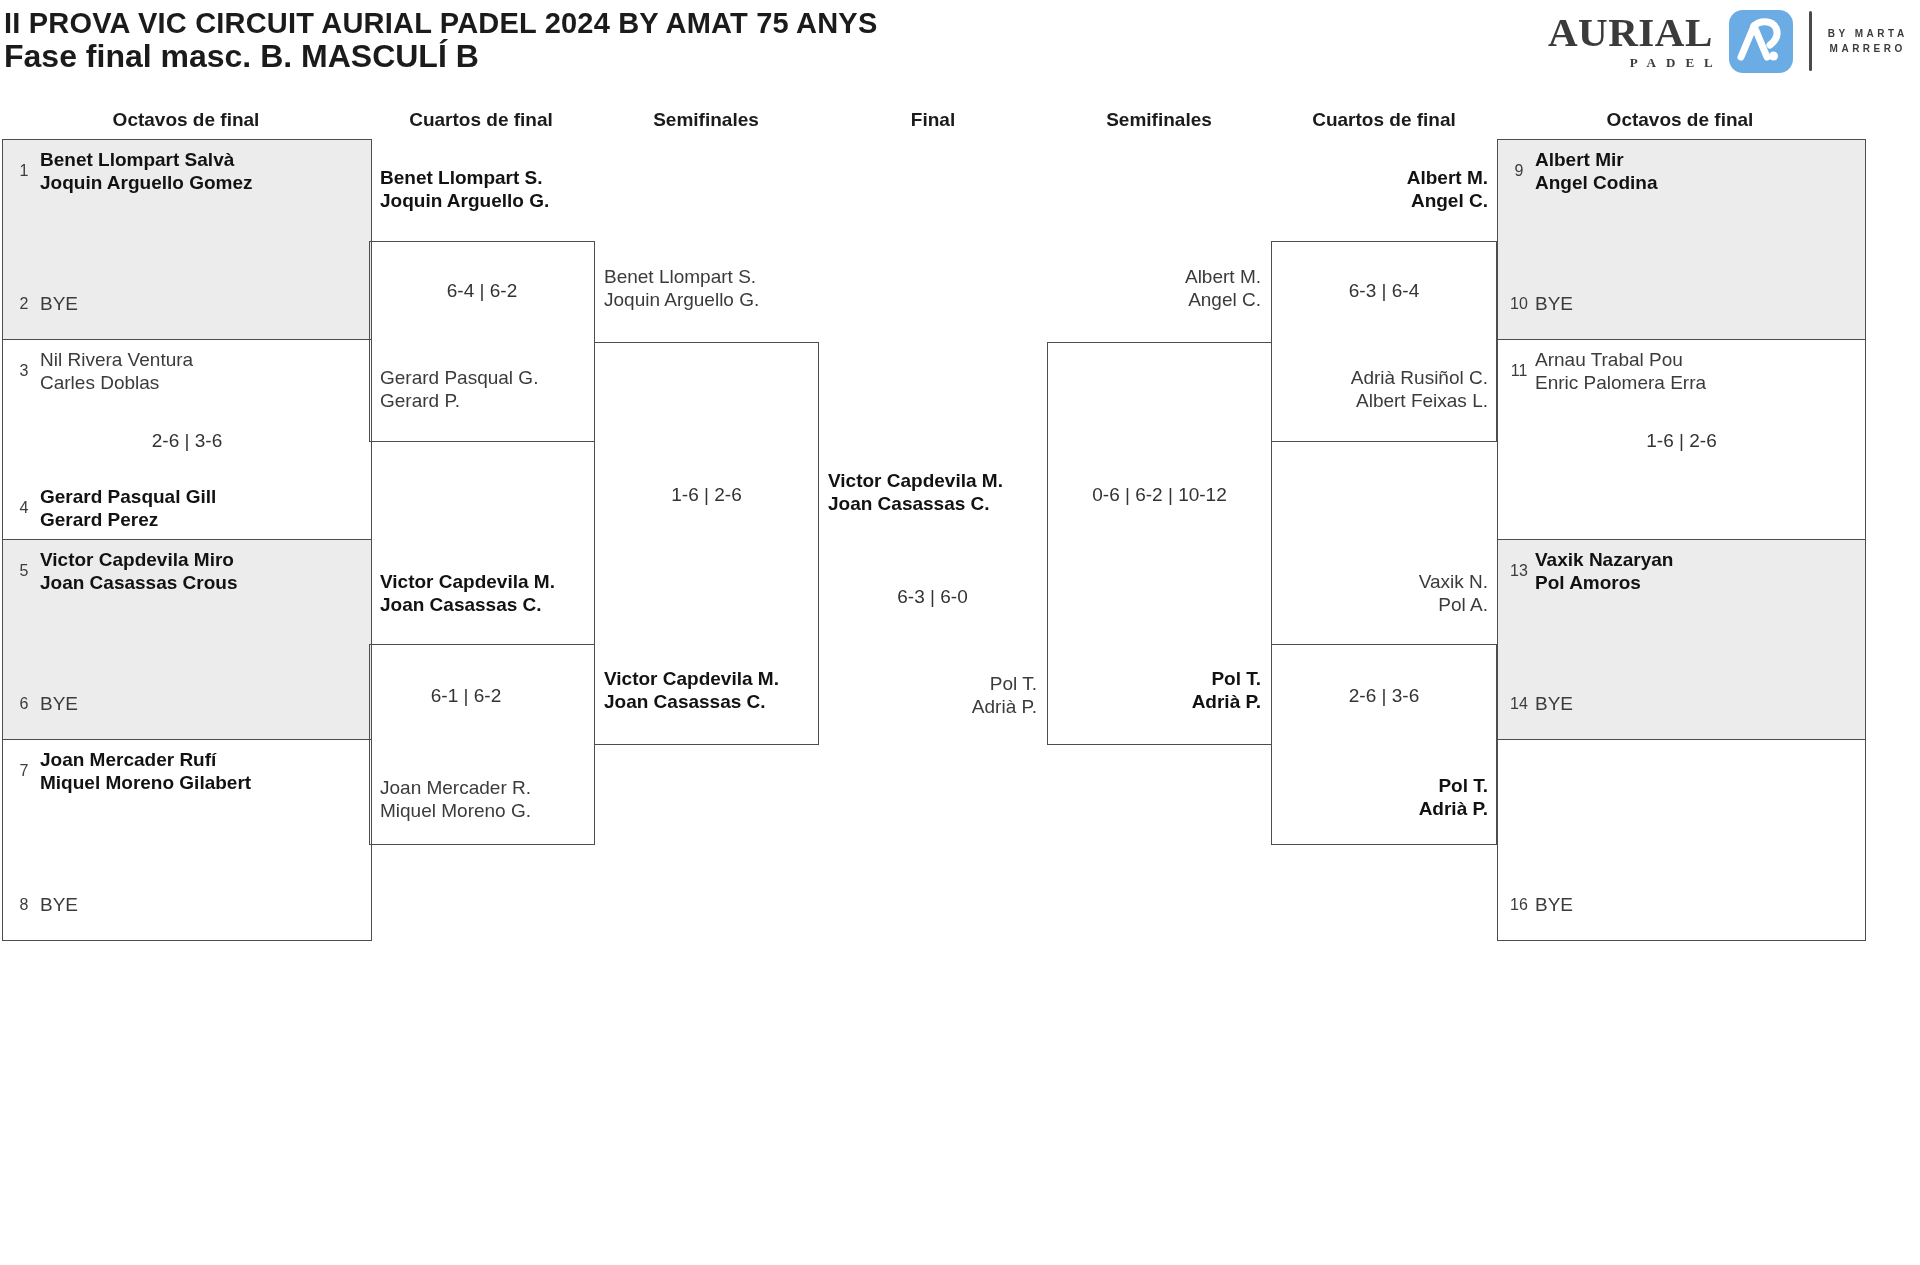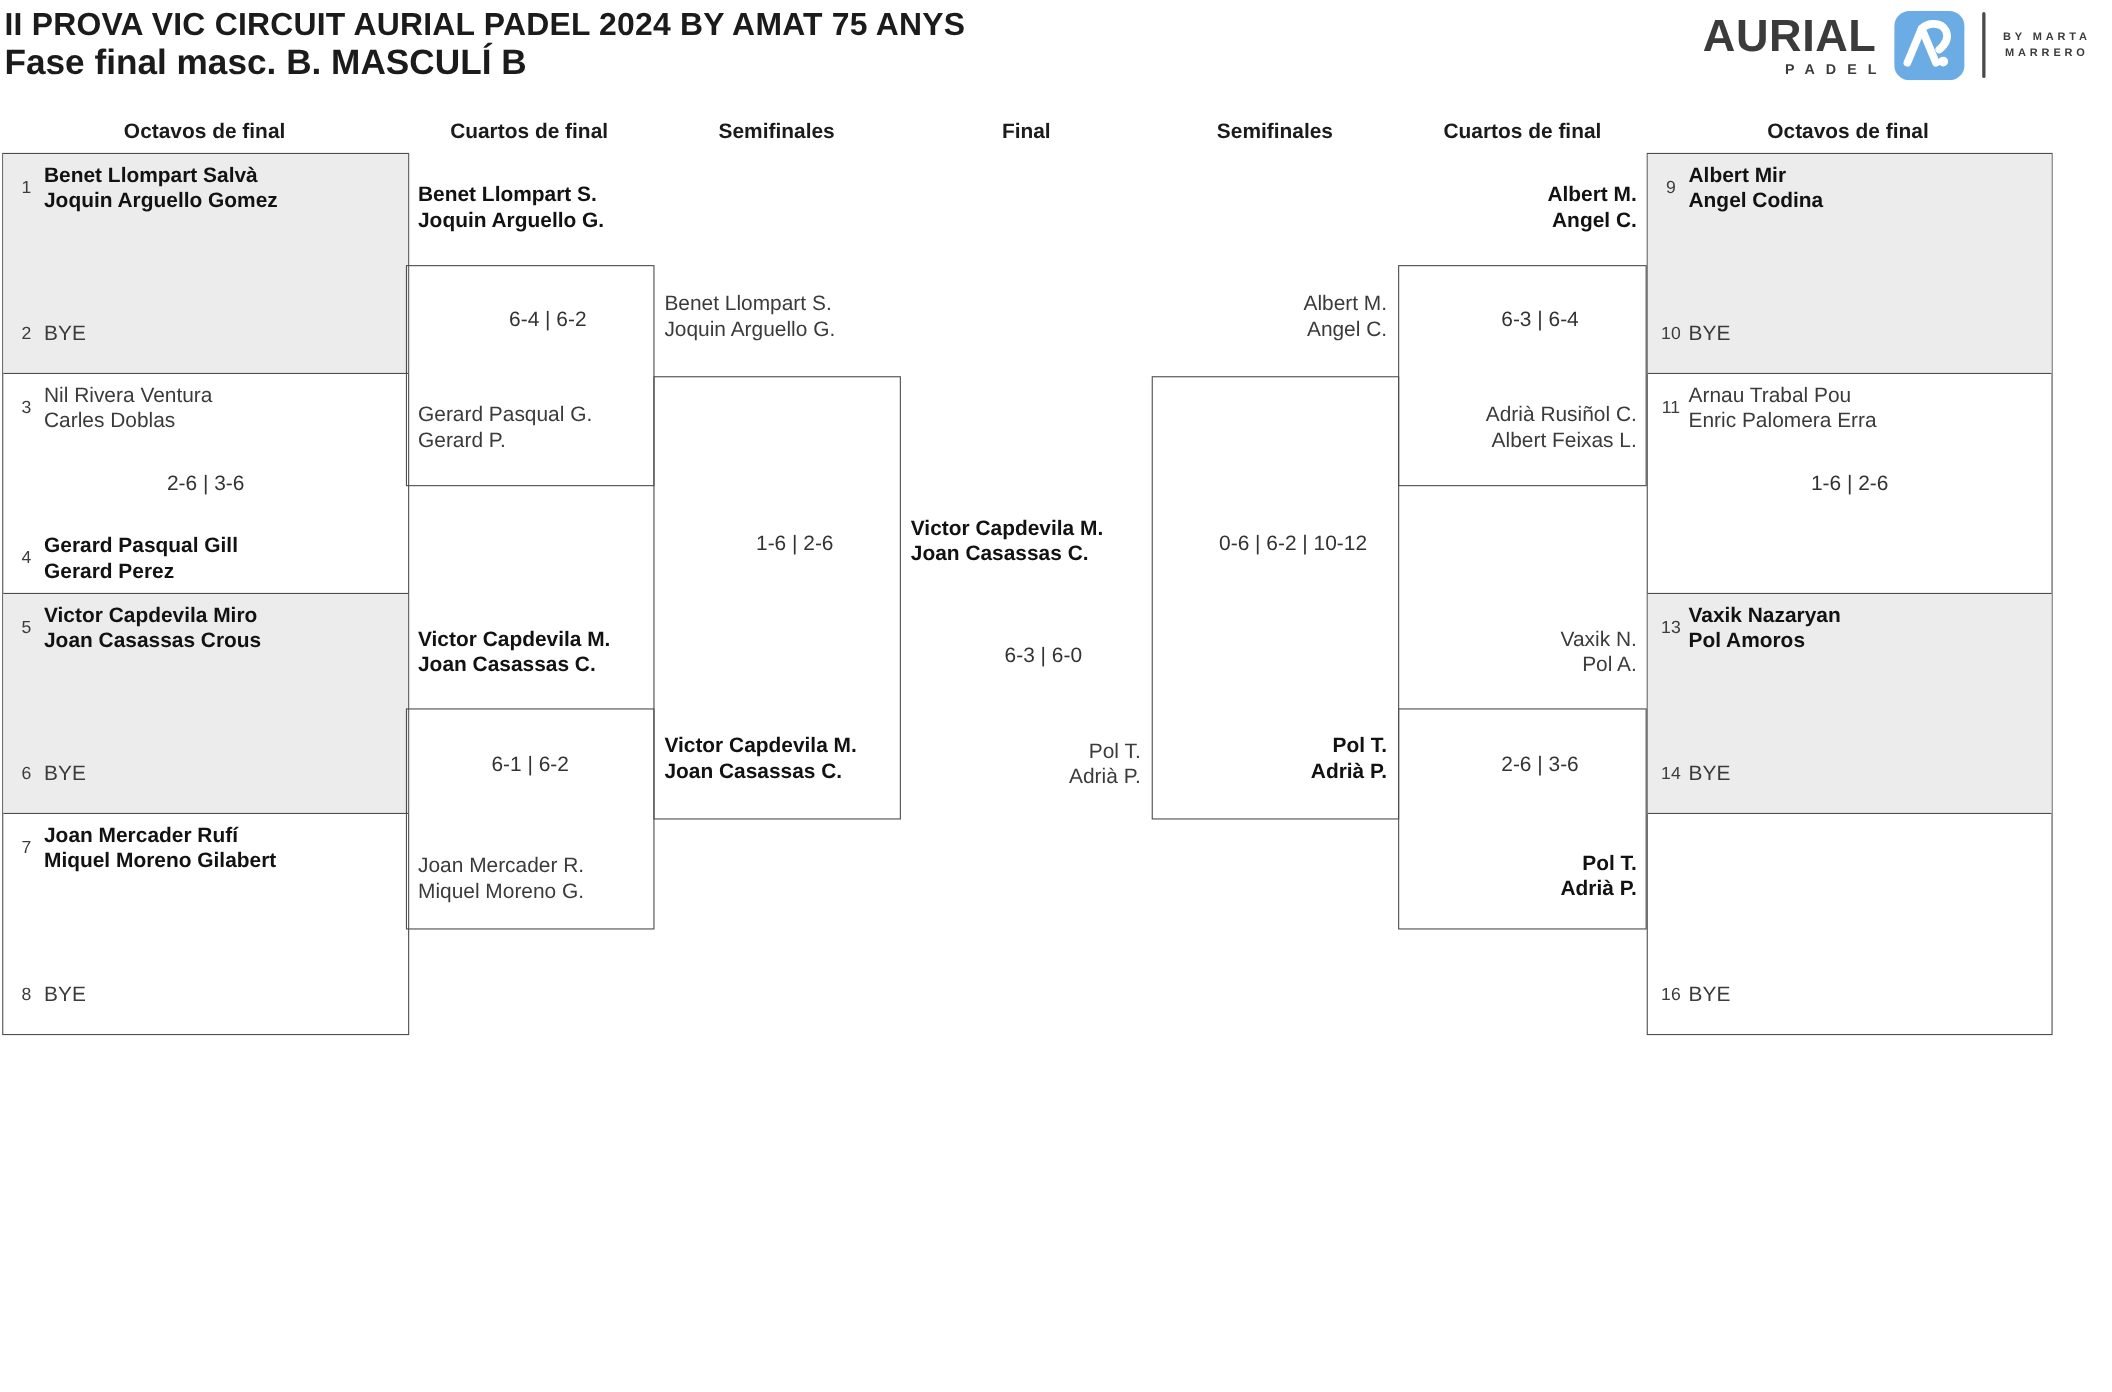--- a/index.html
+++ b/index.html
@@ -5,21 +5,21 @@
   html,body { margin:0; padding:0; background:#ffffff; }
   .page {
     position:relative; width:1920px; height:1265px; background:#ffffff;
     font-family:"Liberation Sans", sans-serif; color:#1a1a1a; overflow:hidden;
   }
   .title { position:absolute; left:4px; top:6px; font-size:29px; line-height:34px; font-weight:600; letter-spacing:0.2px; color:#1b1b1b; }
   .subtitle { position:absolute; left:4px; top:40px; font-size:32px; line-height:32px; font-weight:600; color:#1b1b1b; }
 
   
   .logo { position:absolute; left:1548px; top:8px; height:66px; display:flex; align-items:center; gap:16px; }
-  .brandcol { display:flex; flex-direction:column; align-items:flex-end; justify-content:flex-start; }
+  .brandcol { display:flex; flex-direction:column; align-items:flex-end; justify-content:flex-start;font-family:Liberation Serif, serif; }
   .brand { font-size:41px; line-height:40px; font-weight:800; letter-spacing:0.5px; color:#3b3b3b; }
   .brandsub { font-size:13px; font-weight:700; letter-spacing:10px; margin-right:-10px; margin-top:3px; color:#3b3b3b; }
   .appicon { width:64px; height:63px; display:block; }
   .logo-divider { width:3px; height:60px; background:#4a4a4a; border-radius:2px; }
   .credit { font-size:10px; font-weight:700; letter-spacing:3.5px; line-height:15px; color:#3b3b3b; white-space:nowrap;text-align:center; }
 
   
   .round-header { position:absolute; top:109px; transform:translateX(-50%); font-size:19px; font-weight:600; white-space:nowrap; color:#1b1b1b; }
 
   
@@ -37,21 +37,21 @@
   .bold .nline { font-weight:700; color:#121212; }
   .oct-score { position:absolute; left:0; right:0; top:50%; transform:translateY(-50%); text-align:center; }
   .score { font-size:19px; line-height:23px; color:#333333; white-space:nowrap; }
 
   
   .box { position:absolute; border:1px solid #4d4d4d; box-sizing:border-box; background:transparent; }
 
   
   .lbl { position:absolute; }
   .lbl.rt { text-align:right; }
-  .score-abs { position:absolute; text-align:center;padding-left:16px; }
+  .score-abs { position:absolute; text-align:center; }
 </style>
 </head>
 <body>
 
 <div class="page">
 
   <div class="title">II PROVA VIC CIRCUIT AURIAL PADEL 2024 BY AMAT 75 ANYS</div>
   <div class="subtitle">Fase final masc. B. MASCULÍ B</div>
 
   <div class="logo">

